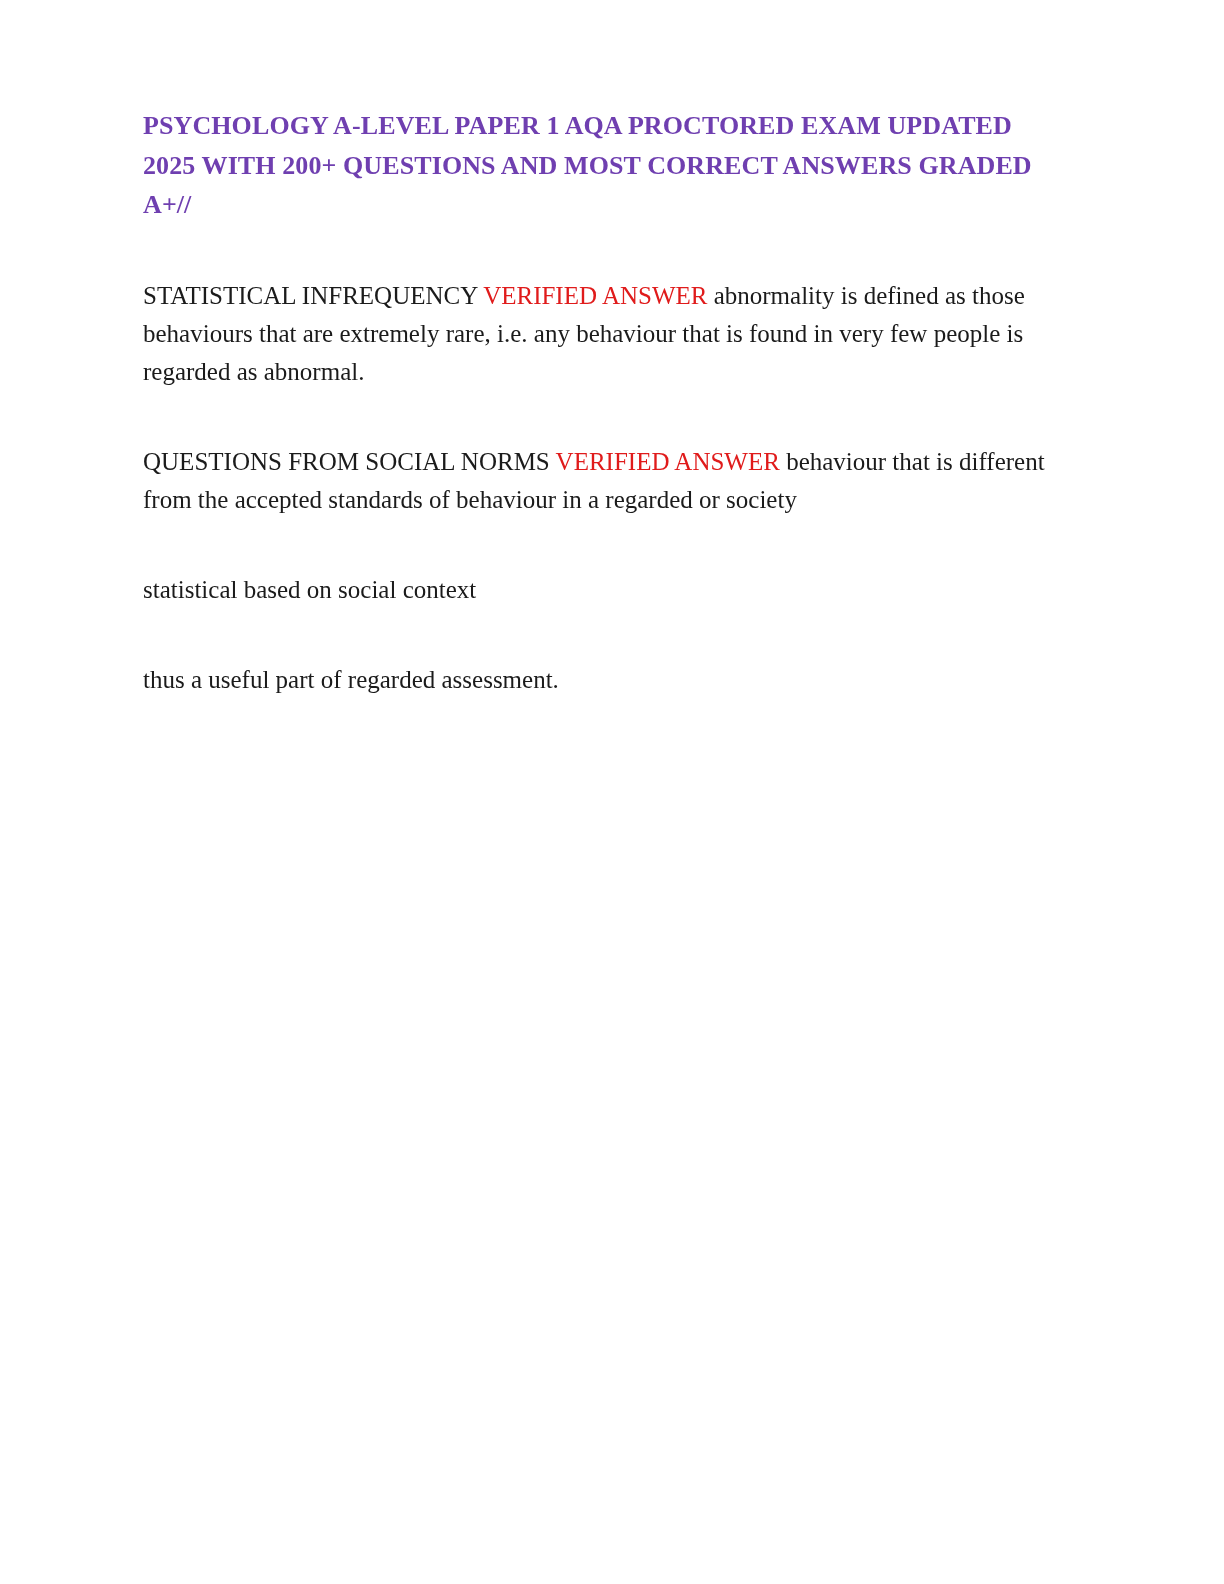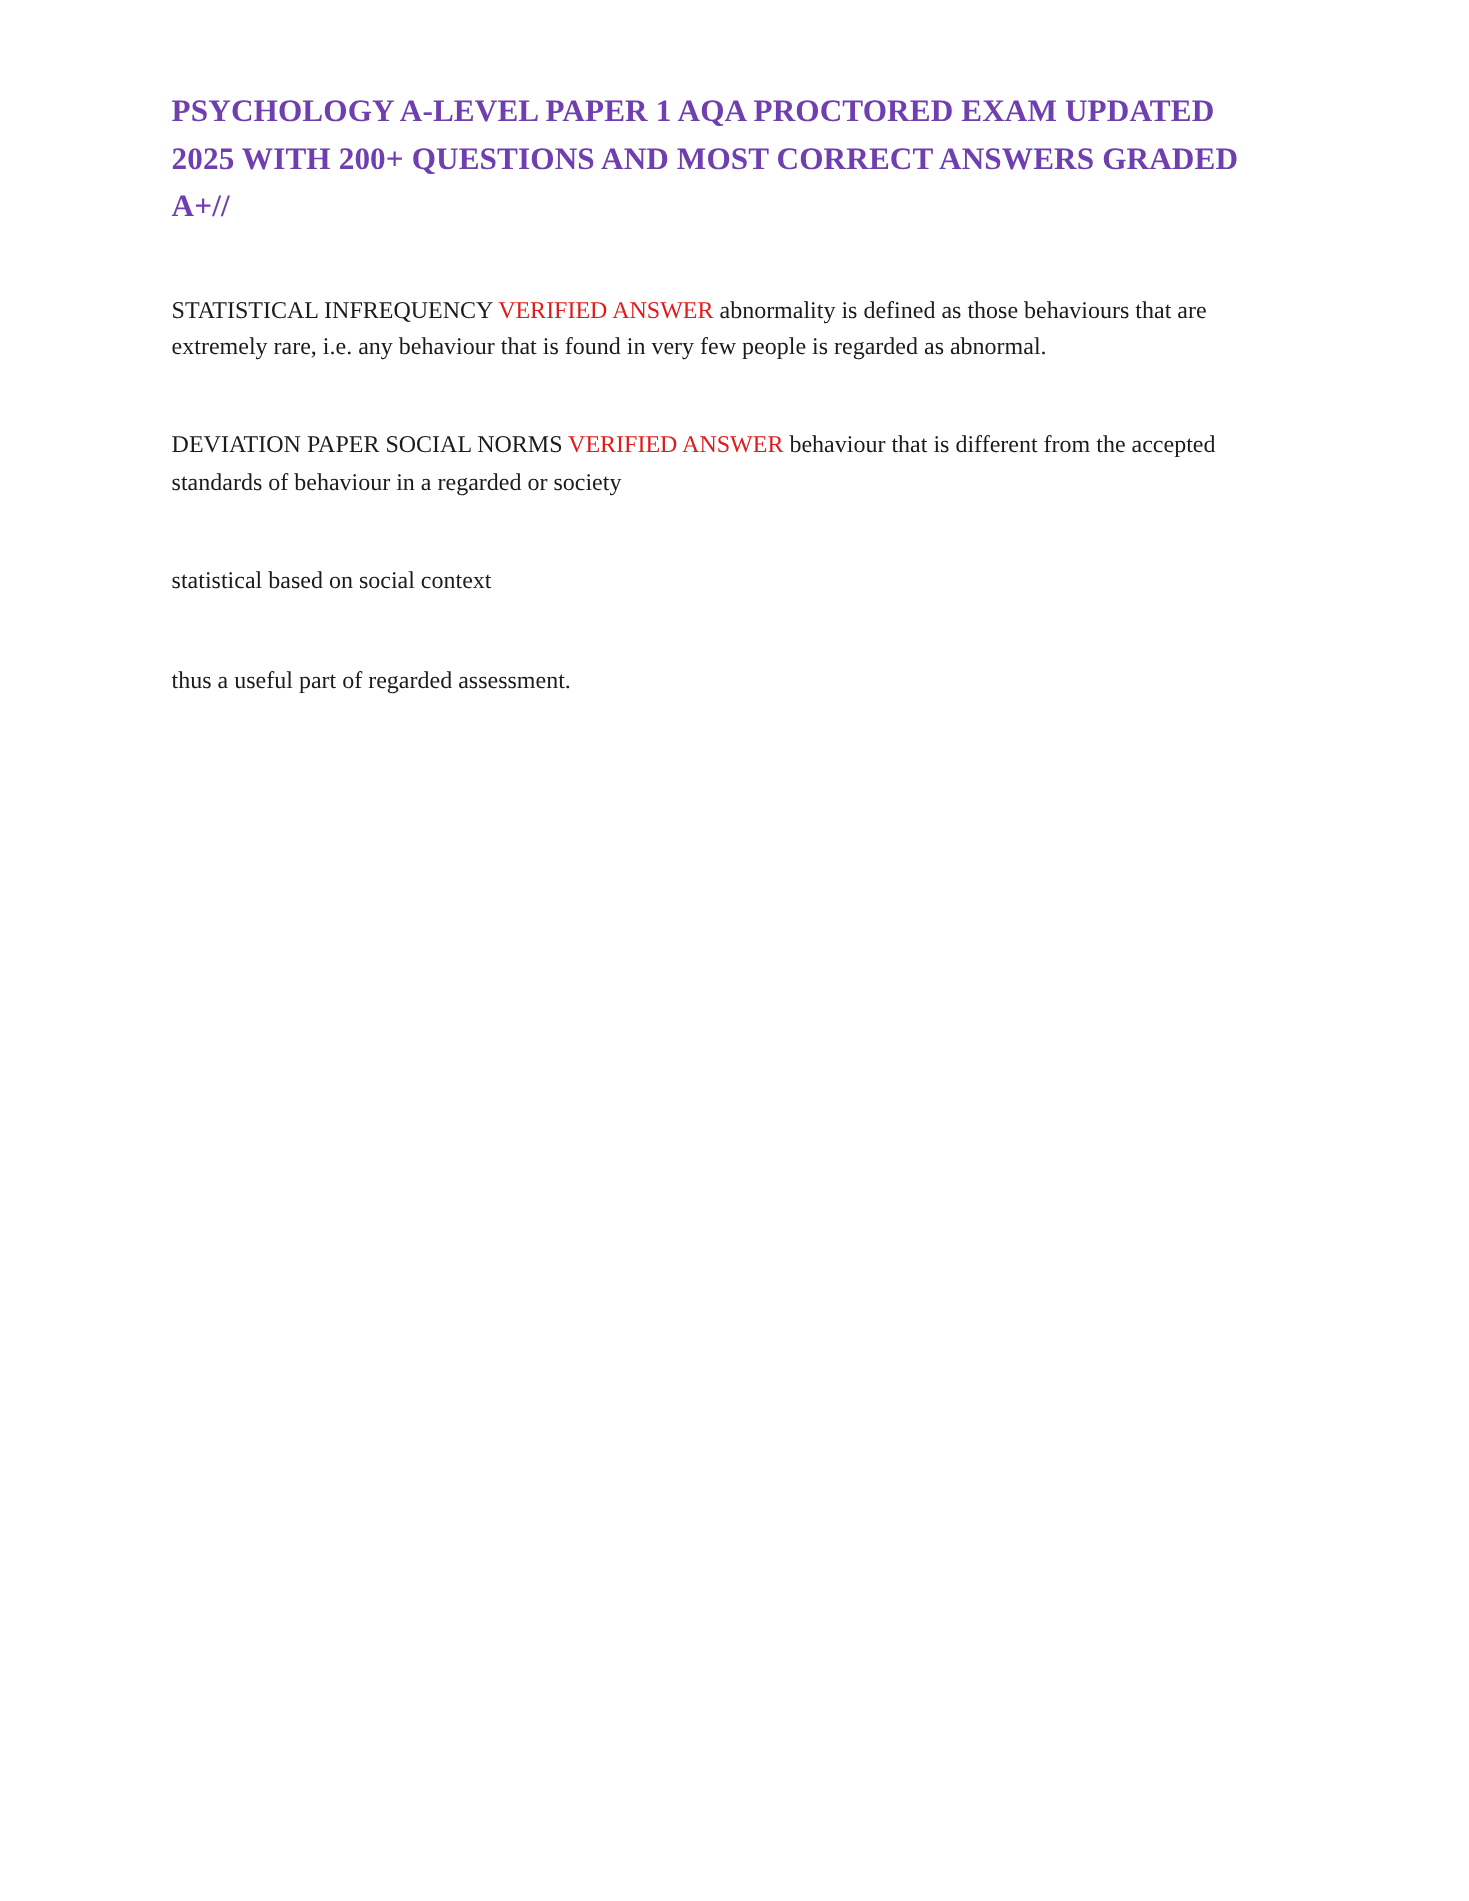--- a/index.html
+++ b/index.html
@@ -12,33 +12,33 @@
     background: #ffffff;
     font-family: "Liberation Serif", serif;
     color: #1a1a1a;
     overflow: hidden;
   }
   .page {
     position: relative;
     width: 1224px;
     height: 1584px;
     box-sizing: border-box;
-    padding: 73px 150px 0 143px;
+    padding: 106px 150px 0 143px;
   }
   .doc-title {
     font-weight: bold;
     font-size: 26px;
     line-height: 1.52;
     color: #6f3fb0;
     letter-spacing: 0.1px;
     margin: 0 0 52px 0;
     max-width: 910px;
   }
   .block {
-    font-size: 20px;
+    font-size: 25px;
     line-height: 1.52;
     margin: 0 0 52px 0;
     max-width: 935px;
     color: #1b1b1b;
   }
   .verified {
     color: #e01b1b;
   }
 </style>
 </head>
@@ -47,21 +47,21 @@
 <div class="page">
 
   <h1 class="doc-title">PSYCHOLOGY A-LEVEL PAPER 1 AQA PROCTORED EXAM UPDATED 2025 WITH 200+ QUESTIONS AND MOST CORRECT ANSWERS GRADED A+//</h1>
 
   <p class="block">
     <span>STATISTICAL INFREQUENCY </span><span class="verified">VERIFIED ANSWER</span><span> abnormality is defined as those behaviours that are extremely rare, i.e. any behaviour that is found in very few people is regarded as abnormal.</span>
   </p>
 
 
   <p class="block">
-    <span>DEVIATION PAPER SOCIAL NORMS </span><span class="verified">VERIFIED ANSWER</span><span> behaviour that is different from the accepted standards of behaviour in a regarded or society</span>
+    <span>QUESTIONS FROM SOCIAL NORMS </span><span class="verified">VERIFIED ANSWER</span><span> behaviour that is different from the accepted standards of behaviour in a regarded or society</span>
   </p>
 
   <p class="block">
     <span></span><span class="verified"></span><span>statistical based on social context</span>
   </p>
 
 
 
   <p class="block">
     <span></span><span class="verified"></span><span>thus a useful part of regarded assessment.</span>

